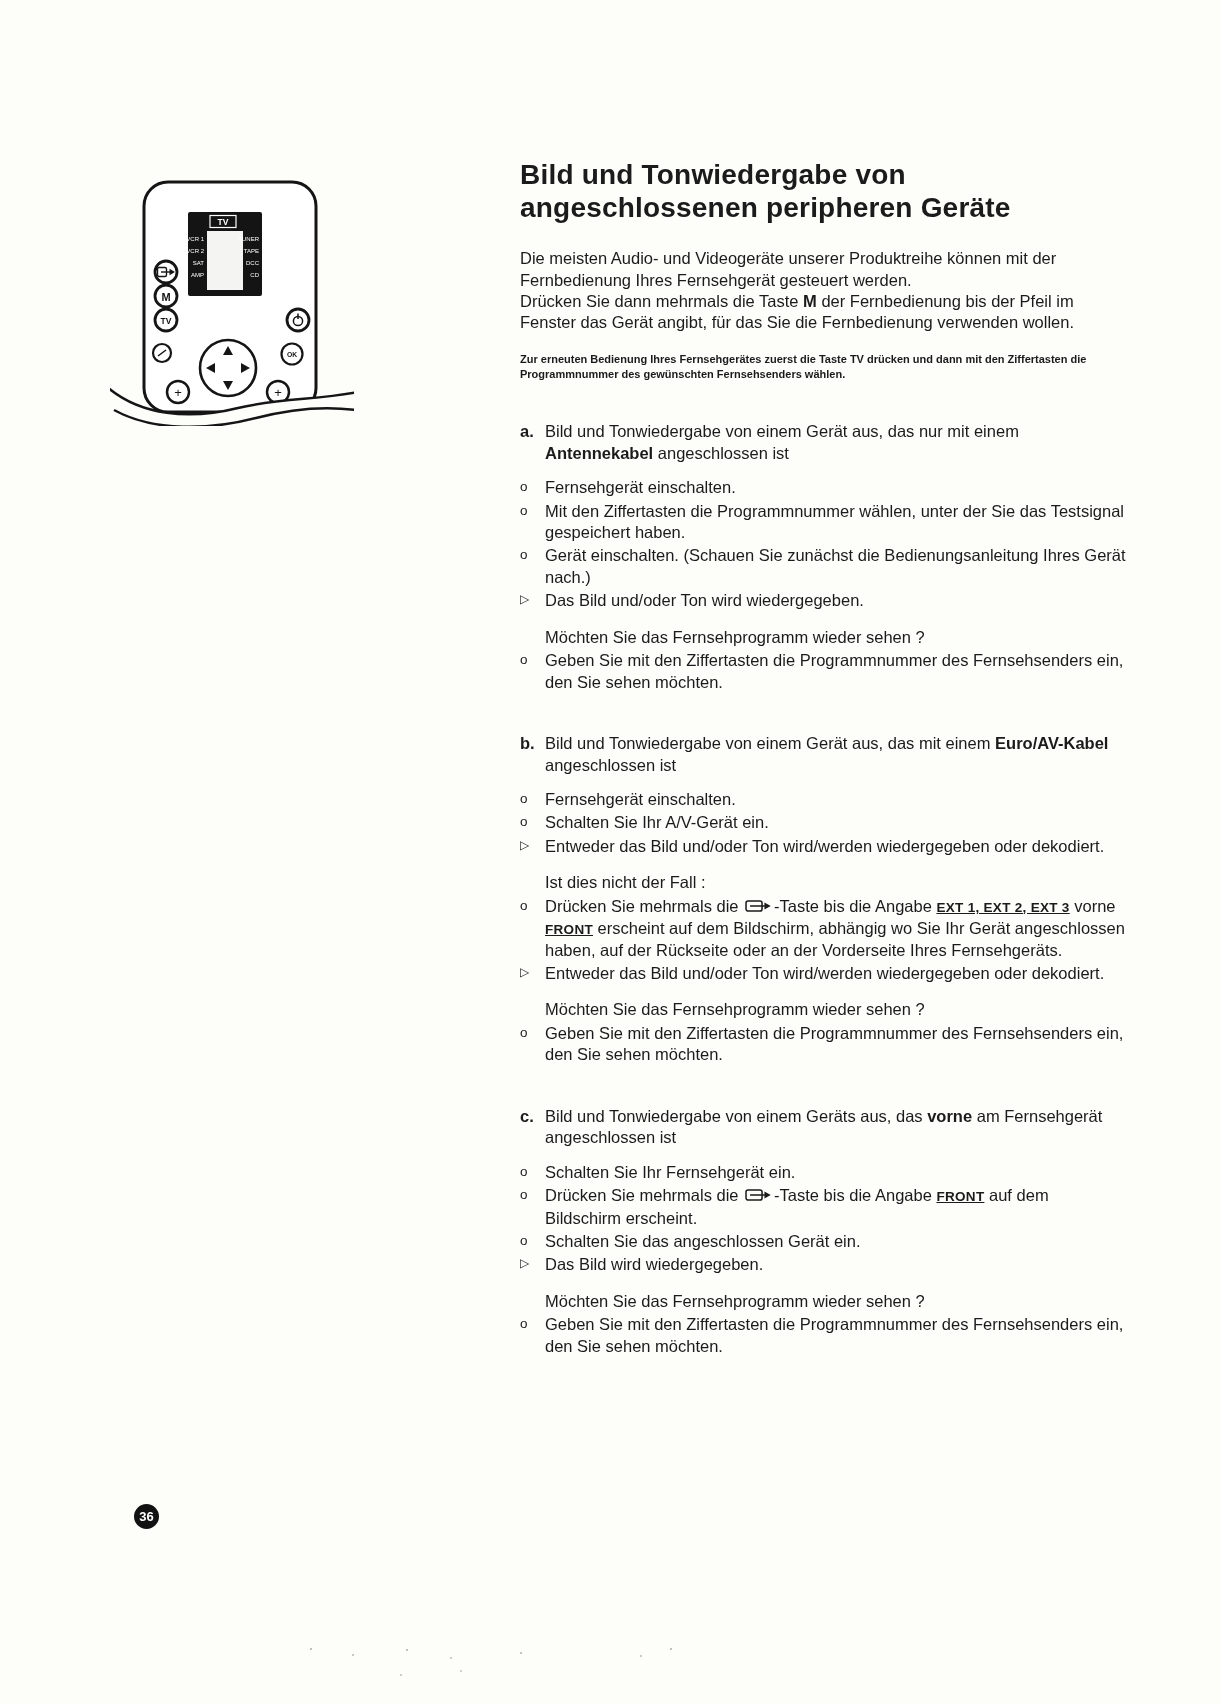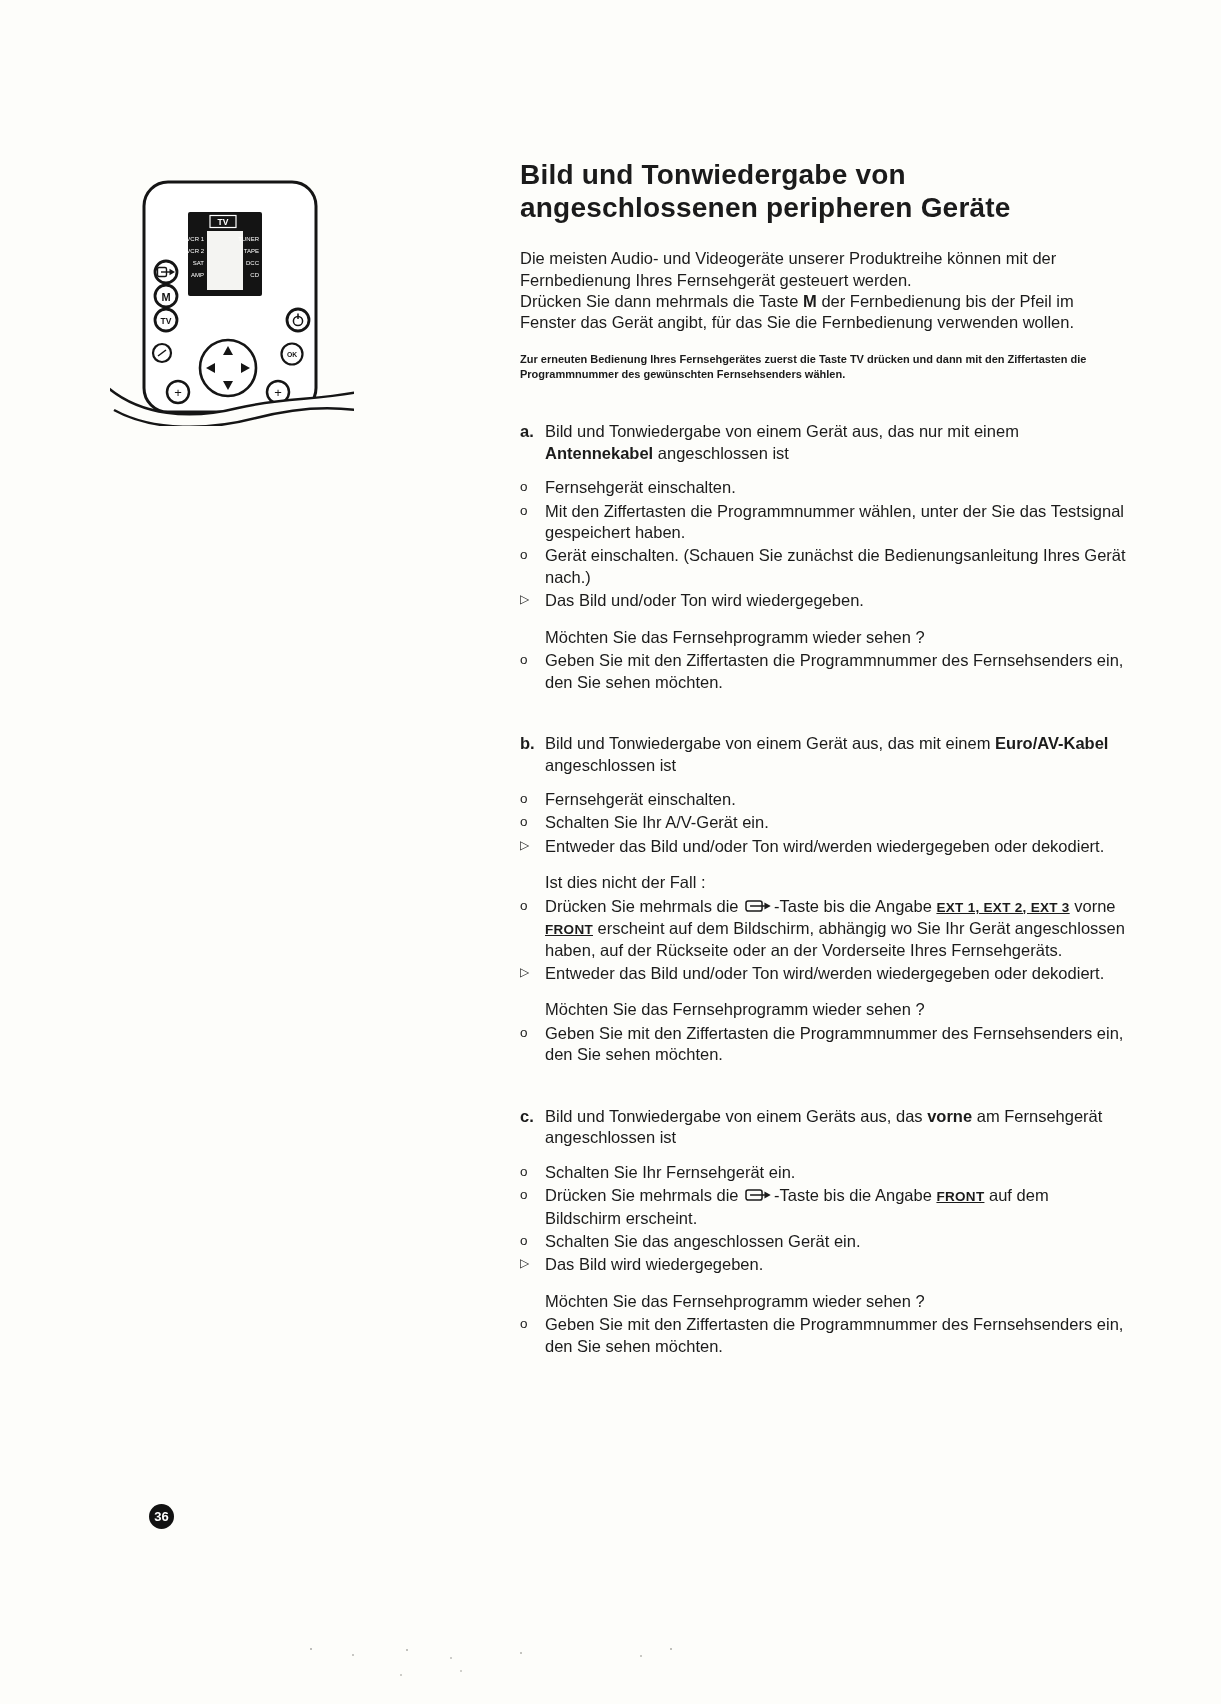--- a/index.html
+++ b/index.html
@@ -19,21 +19,21 @@
   .sec-label{font-weight:700;}
   .txt{flex:1;}
   .list .row{margin:2px 0;}
   .row.spaced{margin-top:15px;}
   .marker{font-size:13.5px;padding-top:1px;}
   .marker.tri{font-size:12px;padding-top:2px;}
   .b{font-weight:700;}
   .sc{font-weight:700;font-size:13.5px;letter-spacing:.3px;text-decoration:underline;}
   .key-icon{display:inline-block;margin:0 2px;vertical-align:-1px;}
   .badge{
-    position:absolute;left:149px;top:1504px;width:25px;height:25px;border-radius:50%;
+    position:absolute;left:134px;top:1504px;width:25px;height:25px;border-radius:50%;
     background:#121212;color:#fff;display:flex;align-items:center;justify-content:center;
     font-size:13px;font-weight:700;
   }
   .remote{position:absolute;left:110px;top:172px;width:244px;height:254px;}
   .remote svg{display:block;font-family:"Liberation Sans",sans-serif;}
   .noise{
     position:absolute;left:310px;top:1648px;width:2px;height:2px;border-radius:50%;background:#a9a9a6;
     box-shadow:42px 6px 0 #b4b4b0, 96px 1px 0 #aeaea9, 140px 9px 0 #bdbdb8, 210px 4px 0 #b0b0ab,
                330px 7px 0 #b7b7b2, 360px 0 0 #ababa6, 150px 22px 0 #c2c2bd, 90px 26px 0 #bcbcb7;
   }

